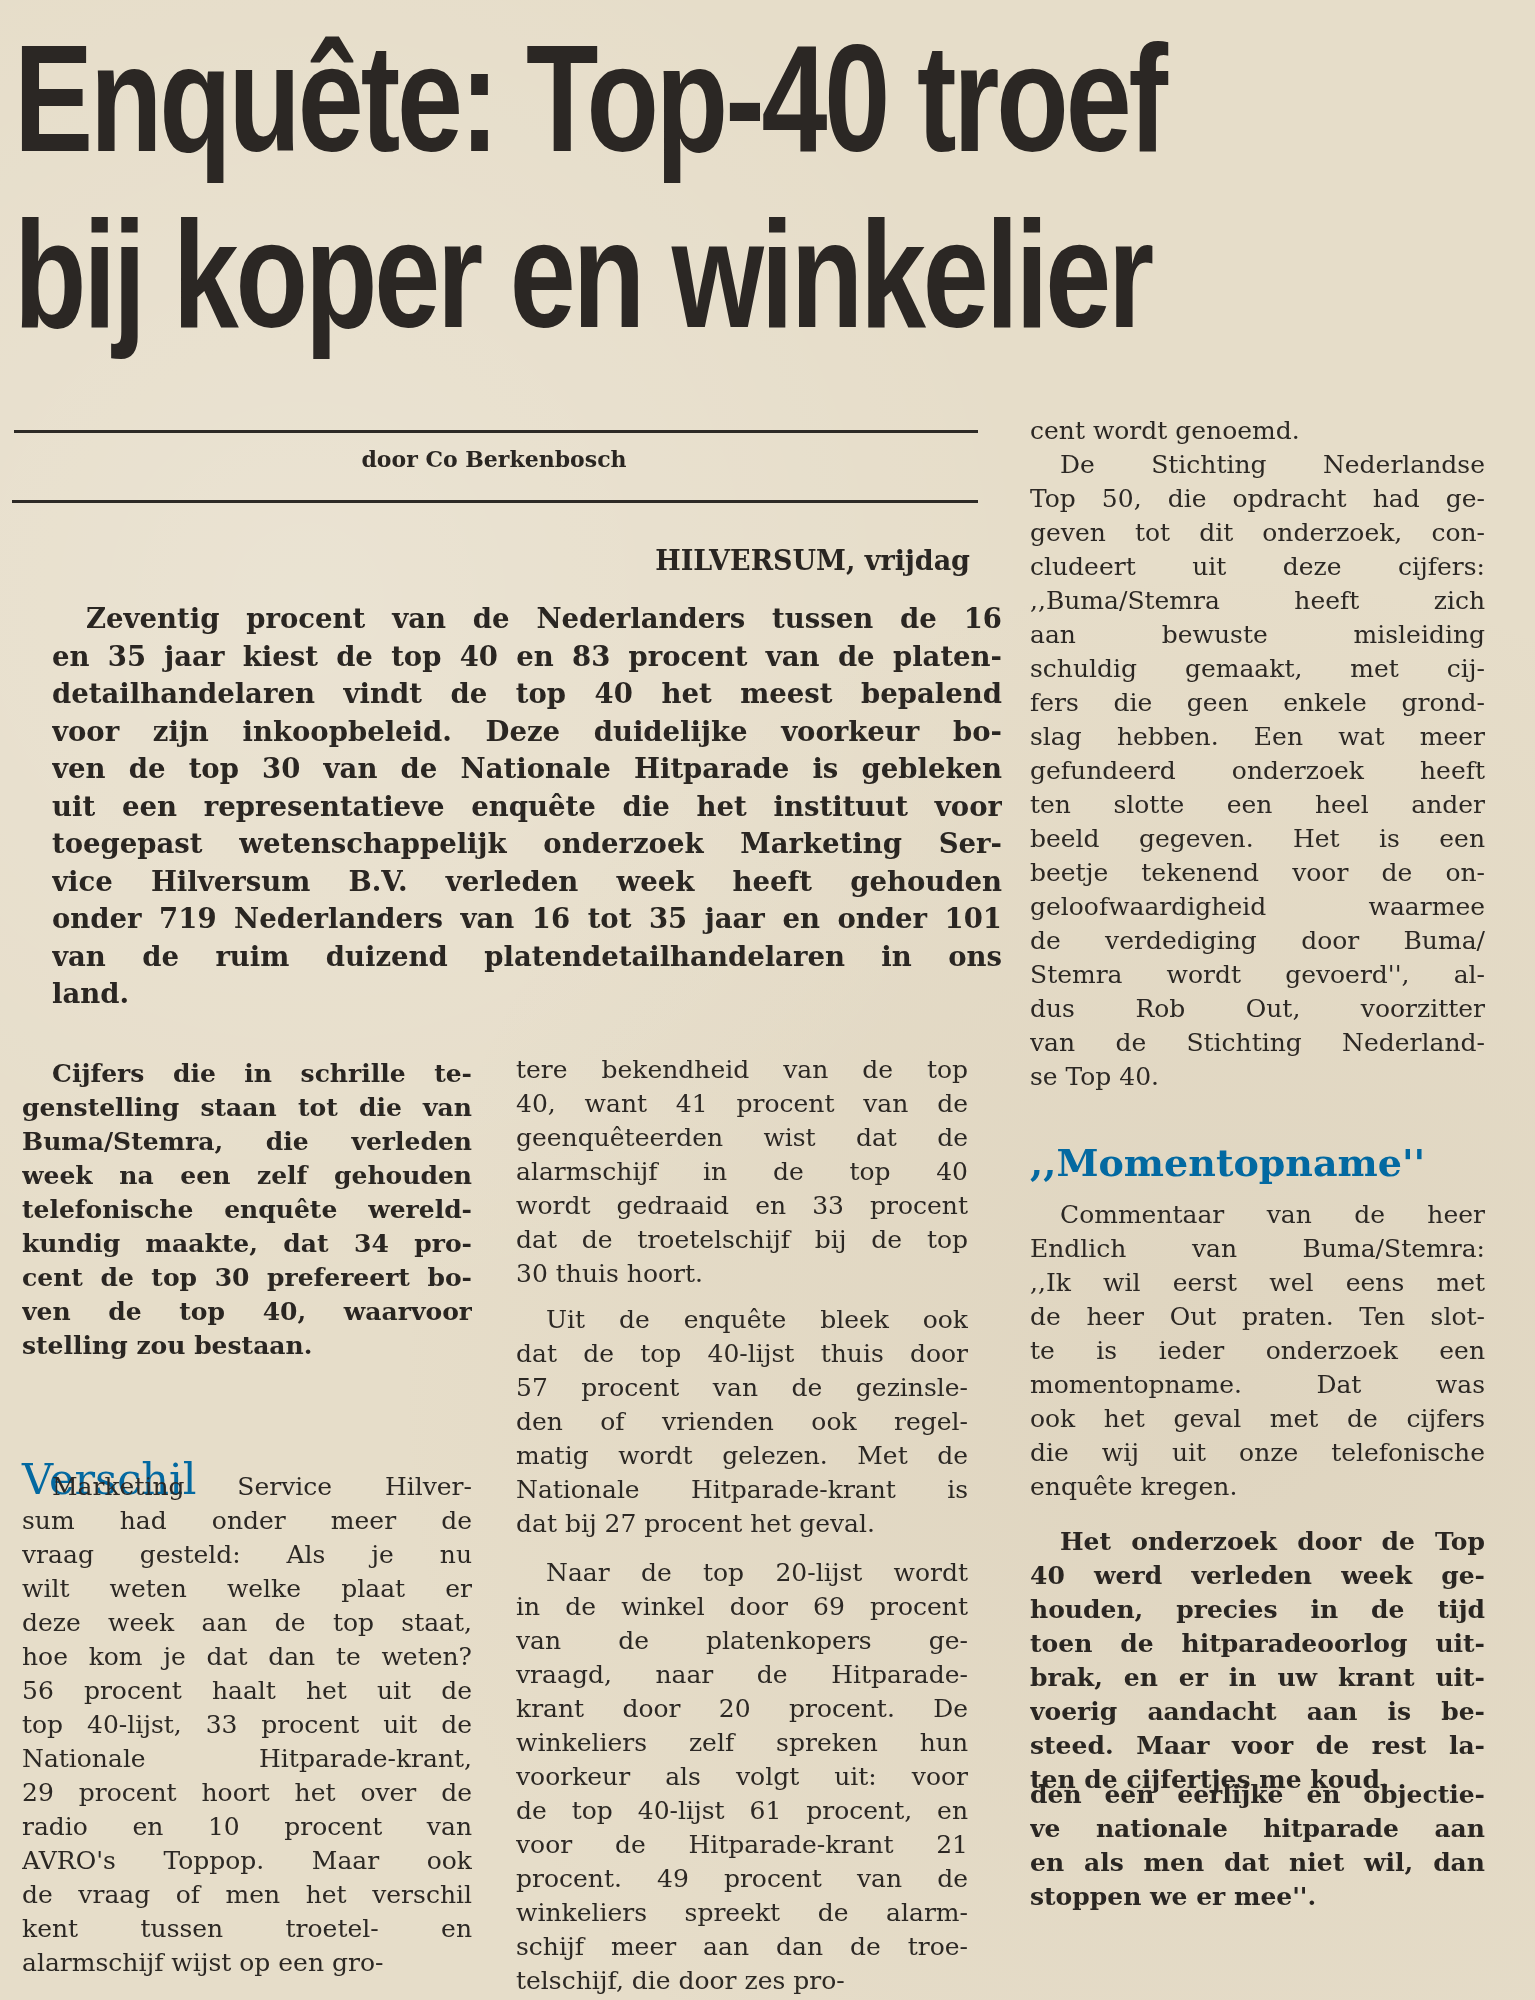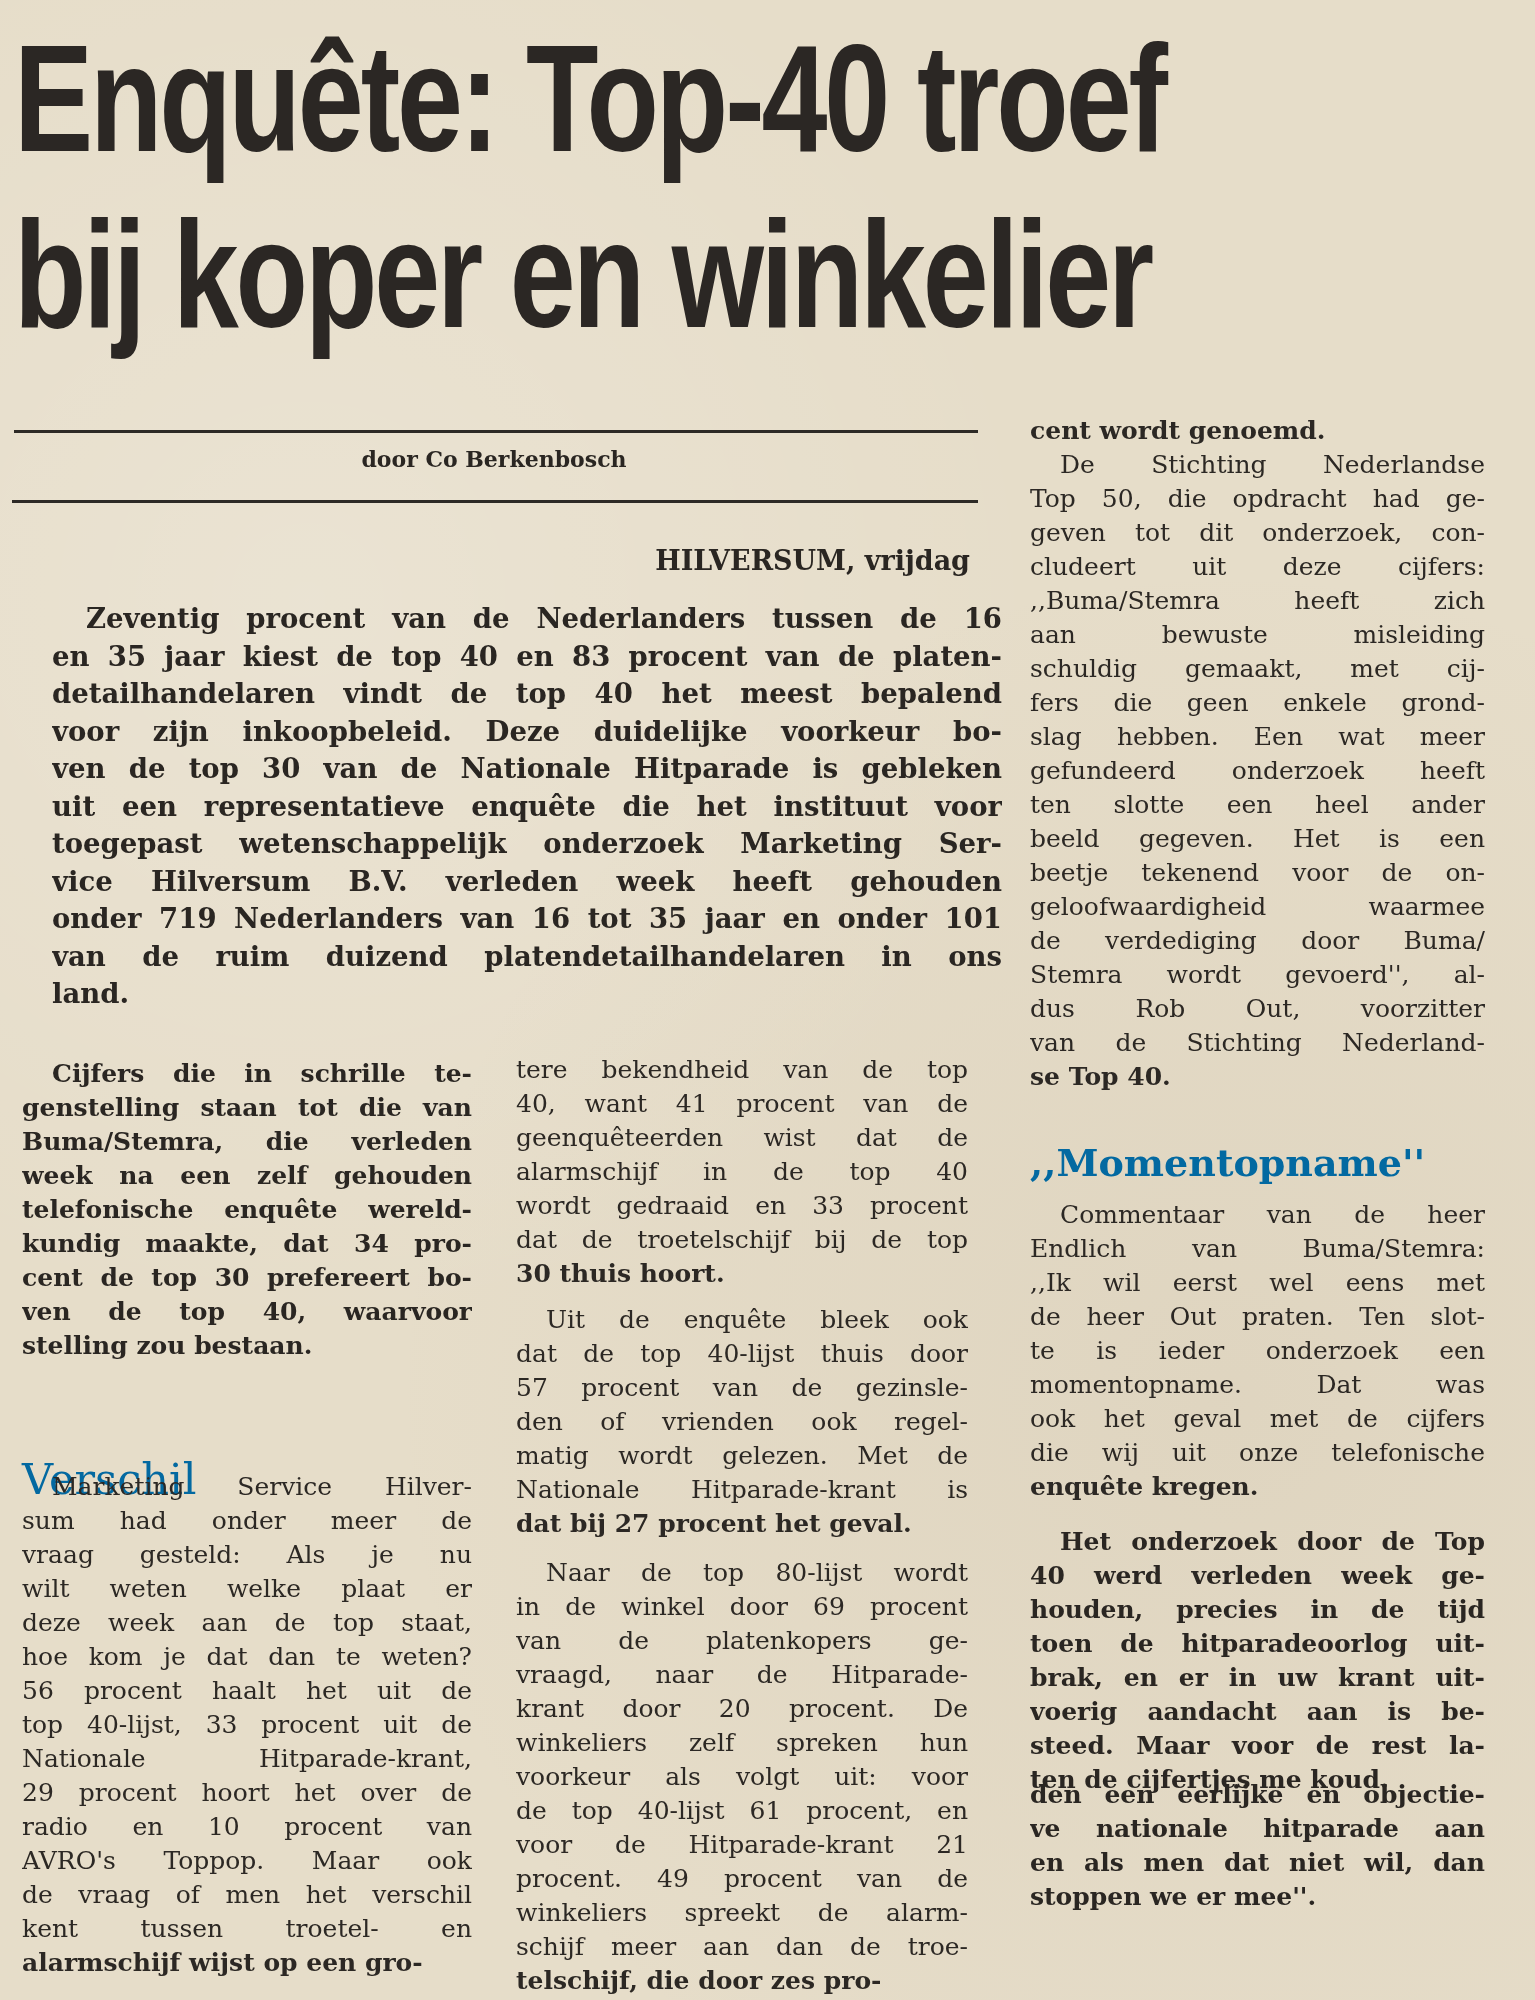--- a/index.html
+++ b/index.html
@@ -37,21 +37,21 @@
       font-family: "DejaVu Serif", serif; font-size: 27px; font-weight: 700;
       color: #2a2622; white-space: nowrap;
     }
 
     .col { position: absolute; }
     .ln {
       display: block; white-space: nowrap;
       text-align: justify; text-align-last: justify;
       overflow: hidden;
     }
-    .ln.last { text-align-last: left; font-weight: bold; }
+    .ln.last { text-align-last: left; }
     .ln.indent { padding-left: 30px; }
 
     .lead {
       left: 20px; top: 600px; width: 950px;
       font-family: "DejaVu Serif", serif; font-weight: 700;
       font-size: 27.5px; line-height: 37.5px; color: #2a2622; margin-left: 32px;
     }
     .lead .ln.indent { padding-left: 34px; }
 
     .body {
@@ -150,21 +150,21 @@
   <div class="col body colB2">
       <span class="ln indent">Uit de enquête bleek ook</span>
       <span class="ln">dat de top 40-lijst thuis door</span>
       <span class="ln">57 procent van de gezinsle-</span>
       <span class="ln">den of vrienden ook regel-</span>
       <span class="ln">matig wordt gelezen. Met de</span>
       <span class="ln">Nationale Hitparade-krant is</span>
       <span class="ln last">dat bij 27 procent het geval.</span>
     </div>
   <div class="col body colB3">
-      <span class="ln indent">Naar de top 80-lijst wordt</span>
+      <span class="ln indent">Naar de top 20-lijst wordt</span>
       <span class="ln">in de winkel door 69 procent</span>
       <span class="ln">van de platenkopers ge-</span>
       <span class="ln">vraagd, naar de Hitparade-</span>
       <span class="ln">krant door 20 procent. De</span>
       <span class="ln">winkeliers zelf spreken hun</span>
       <span class="ln">voorkeur als volgt uit: voor</span>
       <span class="ln">de top 40-lijst 61 procent, en</span>
       <span class="ln">voor de Hitparade-krant 21</span>
       <span class="ln">procent. 49 procent van de</span>
       <span class="ln">winkeliers spreekt de alarm-</span>

